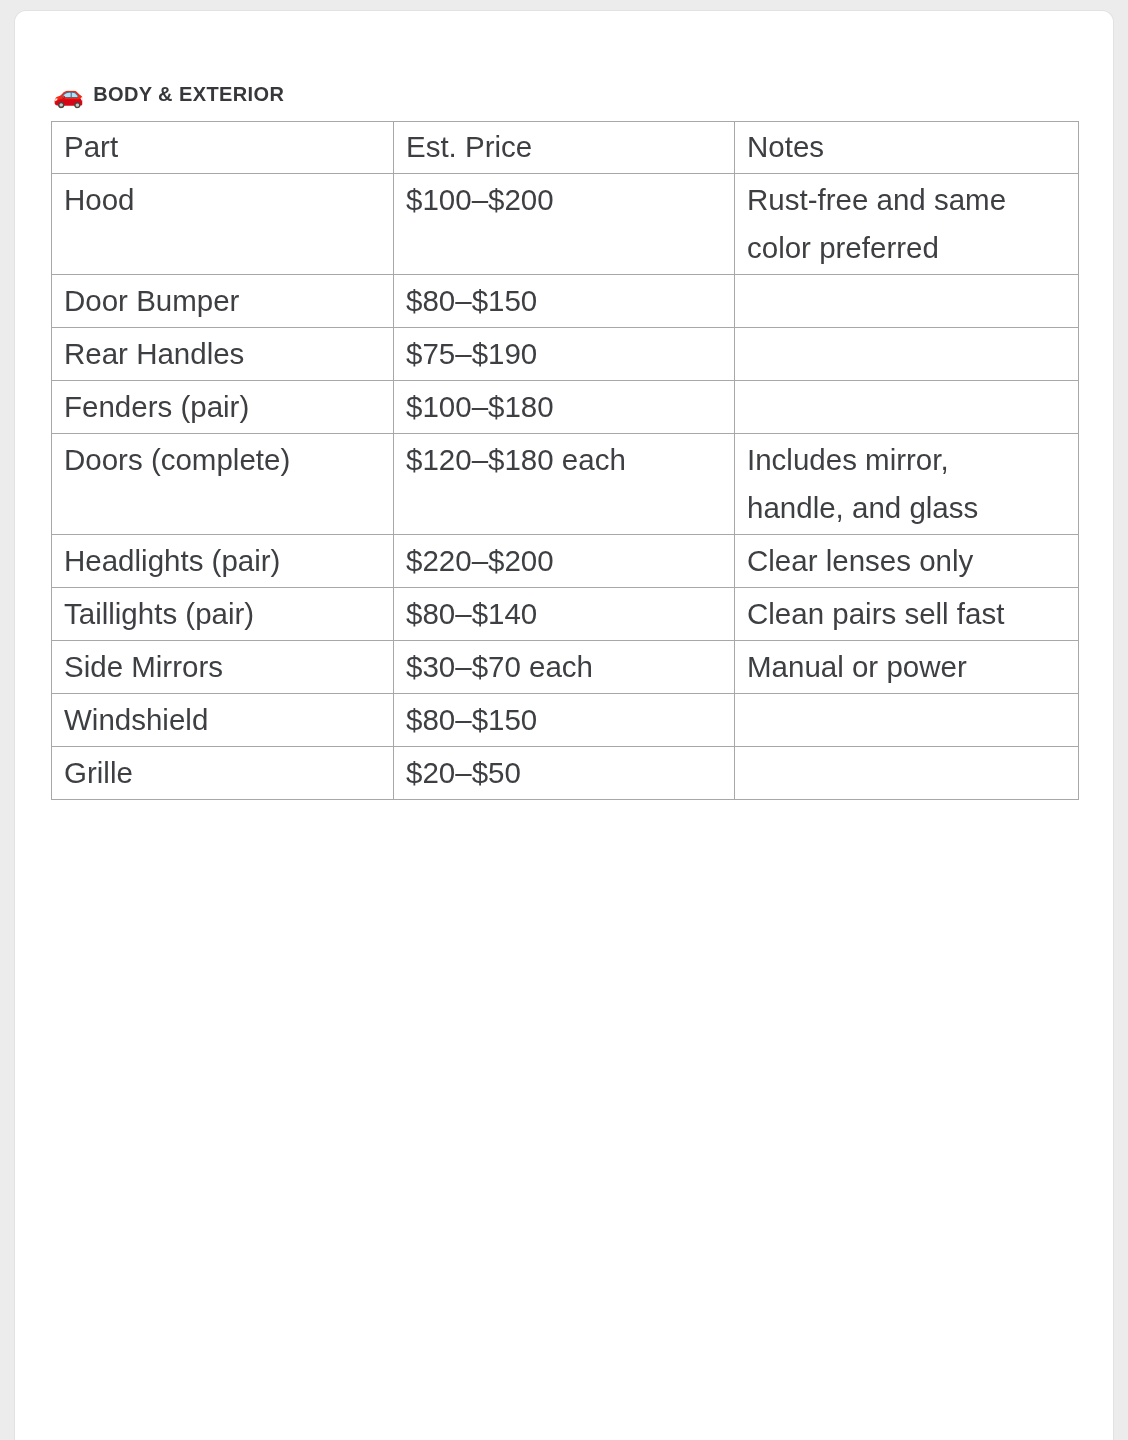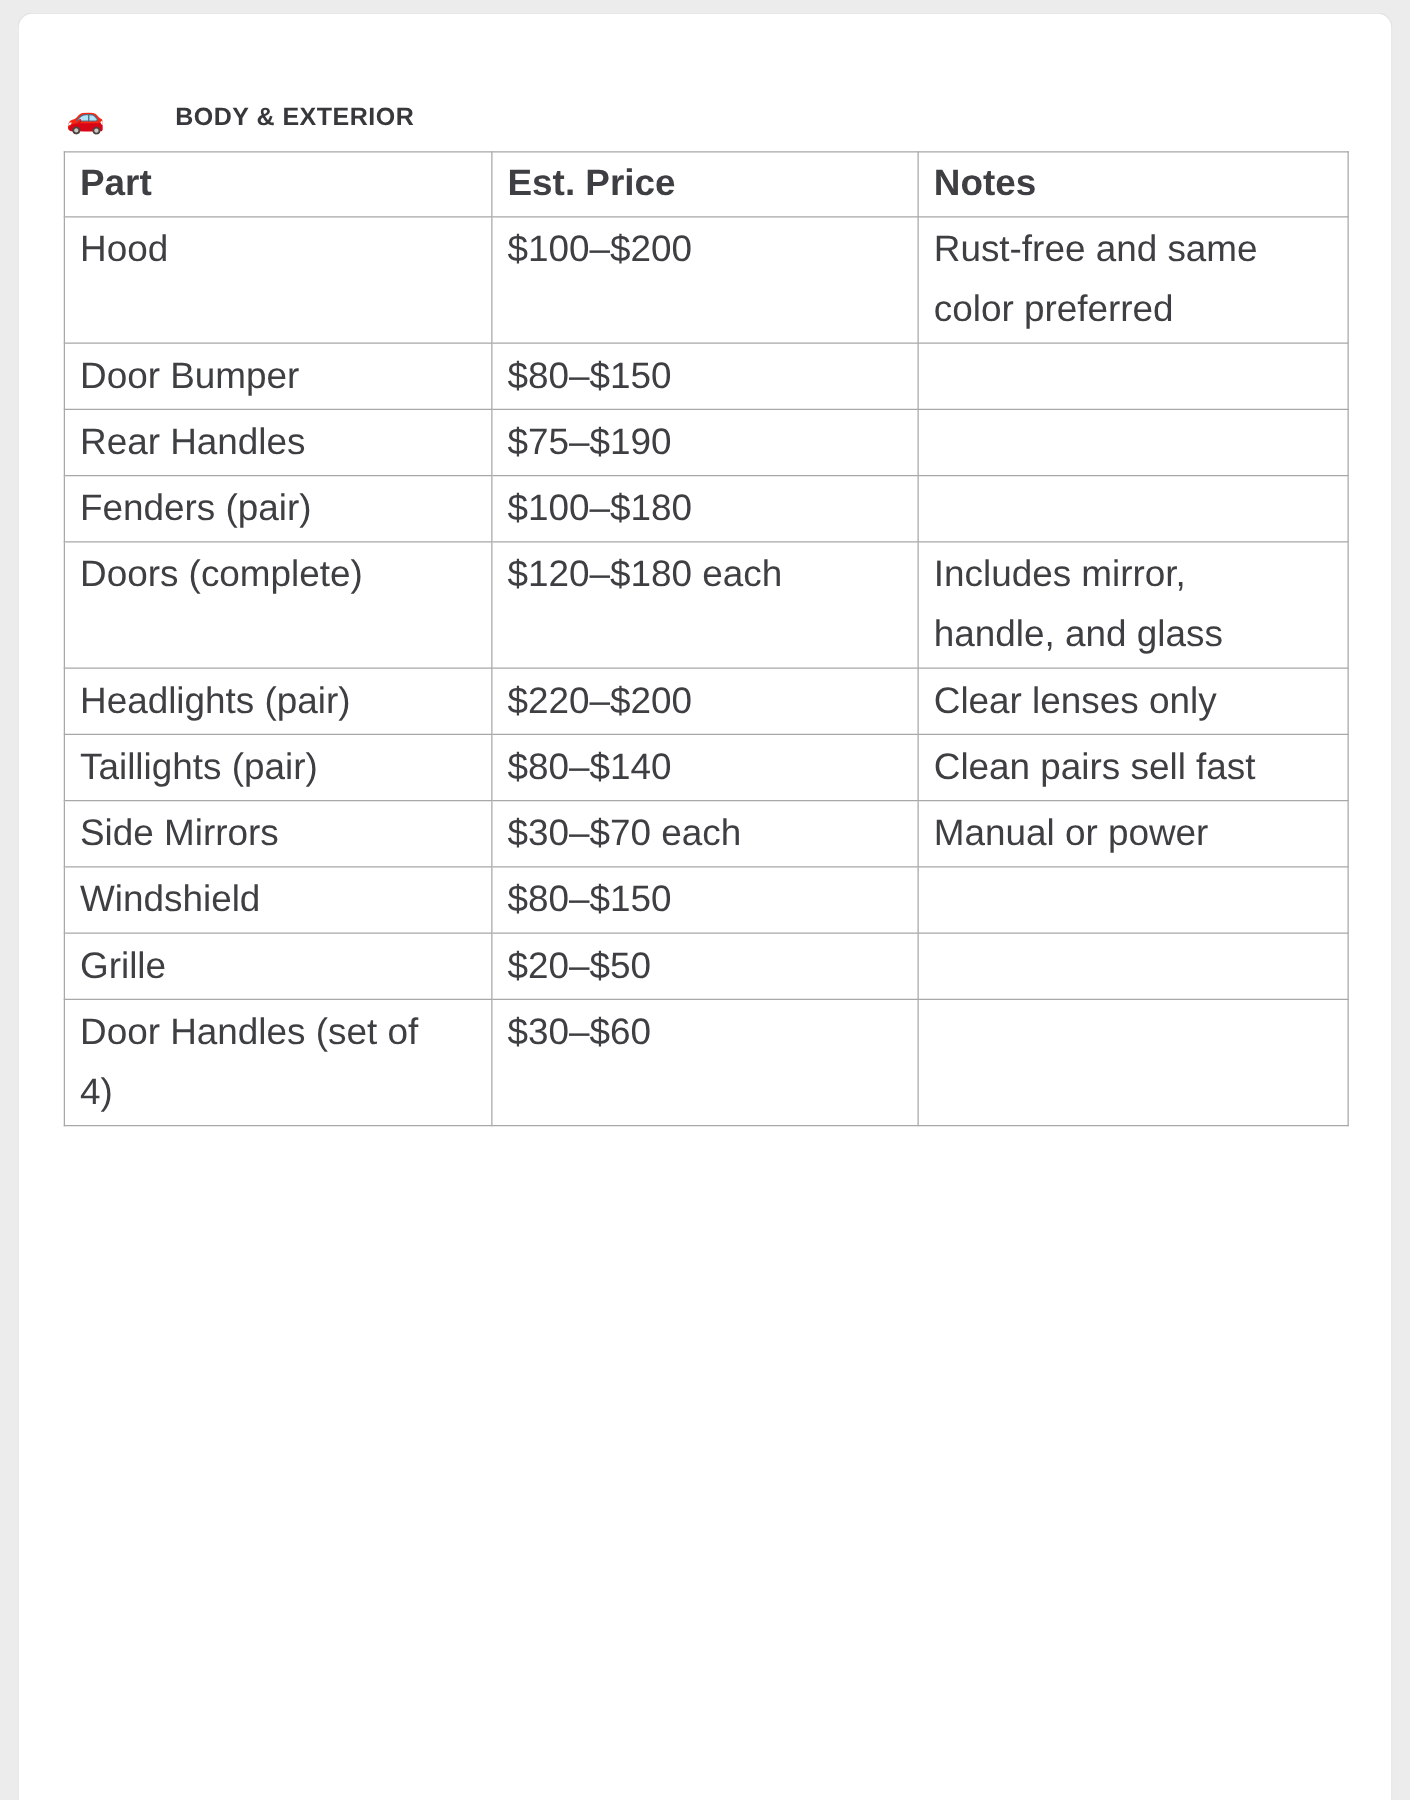--- a/index.html
+++ b/index.html
@@ -33,21 +33,20 @@
   .section-heading .emoji {
     font-size: 25px;
     line-height: 30px;
   }
   .section-heading .heading-text {
     font-size: 20px;
     font-weight: 700;
     letter-spacing: 0.4px;
     color: #37383b;
     line-height: 30px;
-    margin-left: 47px;
   }
   table.parts-table {
     border-collapse: collapse;
     table-layout: fixed;
     width: 1027px;
   }
   table.parts-table col.c1 { width: 342px; }
   table.parts-table col.c2 { width: 341px; }
   table.parts-table col.c3 { width: 344px; }
   table.parts-table th,
@@ -56,21 +55,21 @@
     vertical-align: top;
     text-align: left;
     color: #3d3f42;
     font-size: 29.5px;
     line-height: 48px;
     padding: 2px 10px 2px 12px;
     white-space: pre-line;
     overflow: hidden;
   }
   table.parts-table th {
-    font-weight: 700;
+    font-weight: 400;
     height: 52px;
     padding-top: 1px;
     padding-bottom: 0;
   }
 </style>
 </head>
 <body>
 
 <div class="card">
 
@@ -138,22 +137,16 @@
         <tr>
           <td>Windshield</td>
           <td>$80–$150</td>
           <td></td>
         </tr>
         <tr>
           <td>Grille</td>
           <td>$20–$50</td>
           <td></td>
         </tr>
-        <tr>
-          <td>Door Handles (set of
-4)</td>
-          <td>$30–$60</td>
-          <td></td>
-        </tr>
       </tbody>
   </table>
 
 </div>
 
 </body></html>

